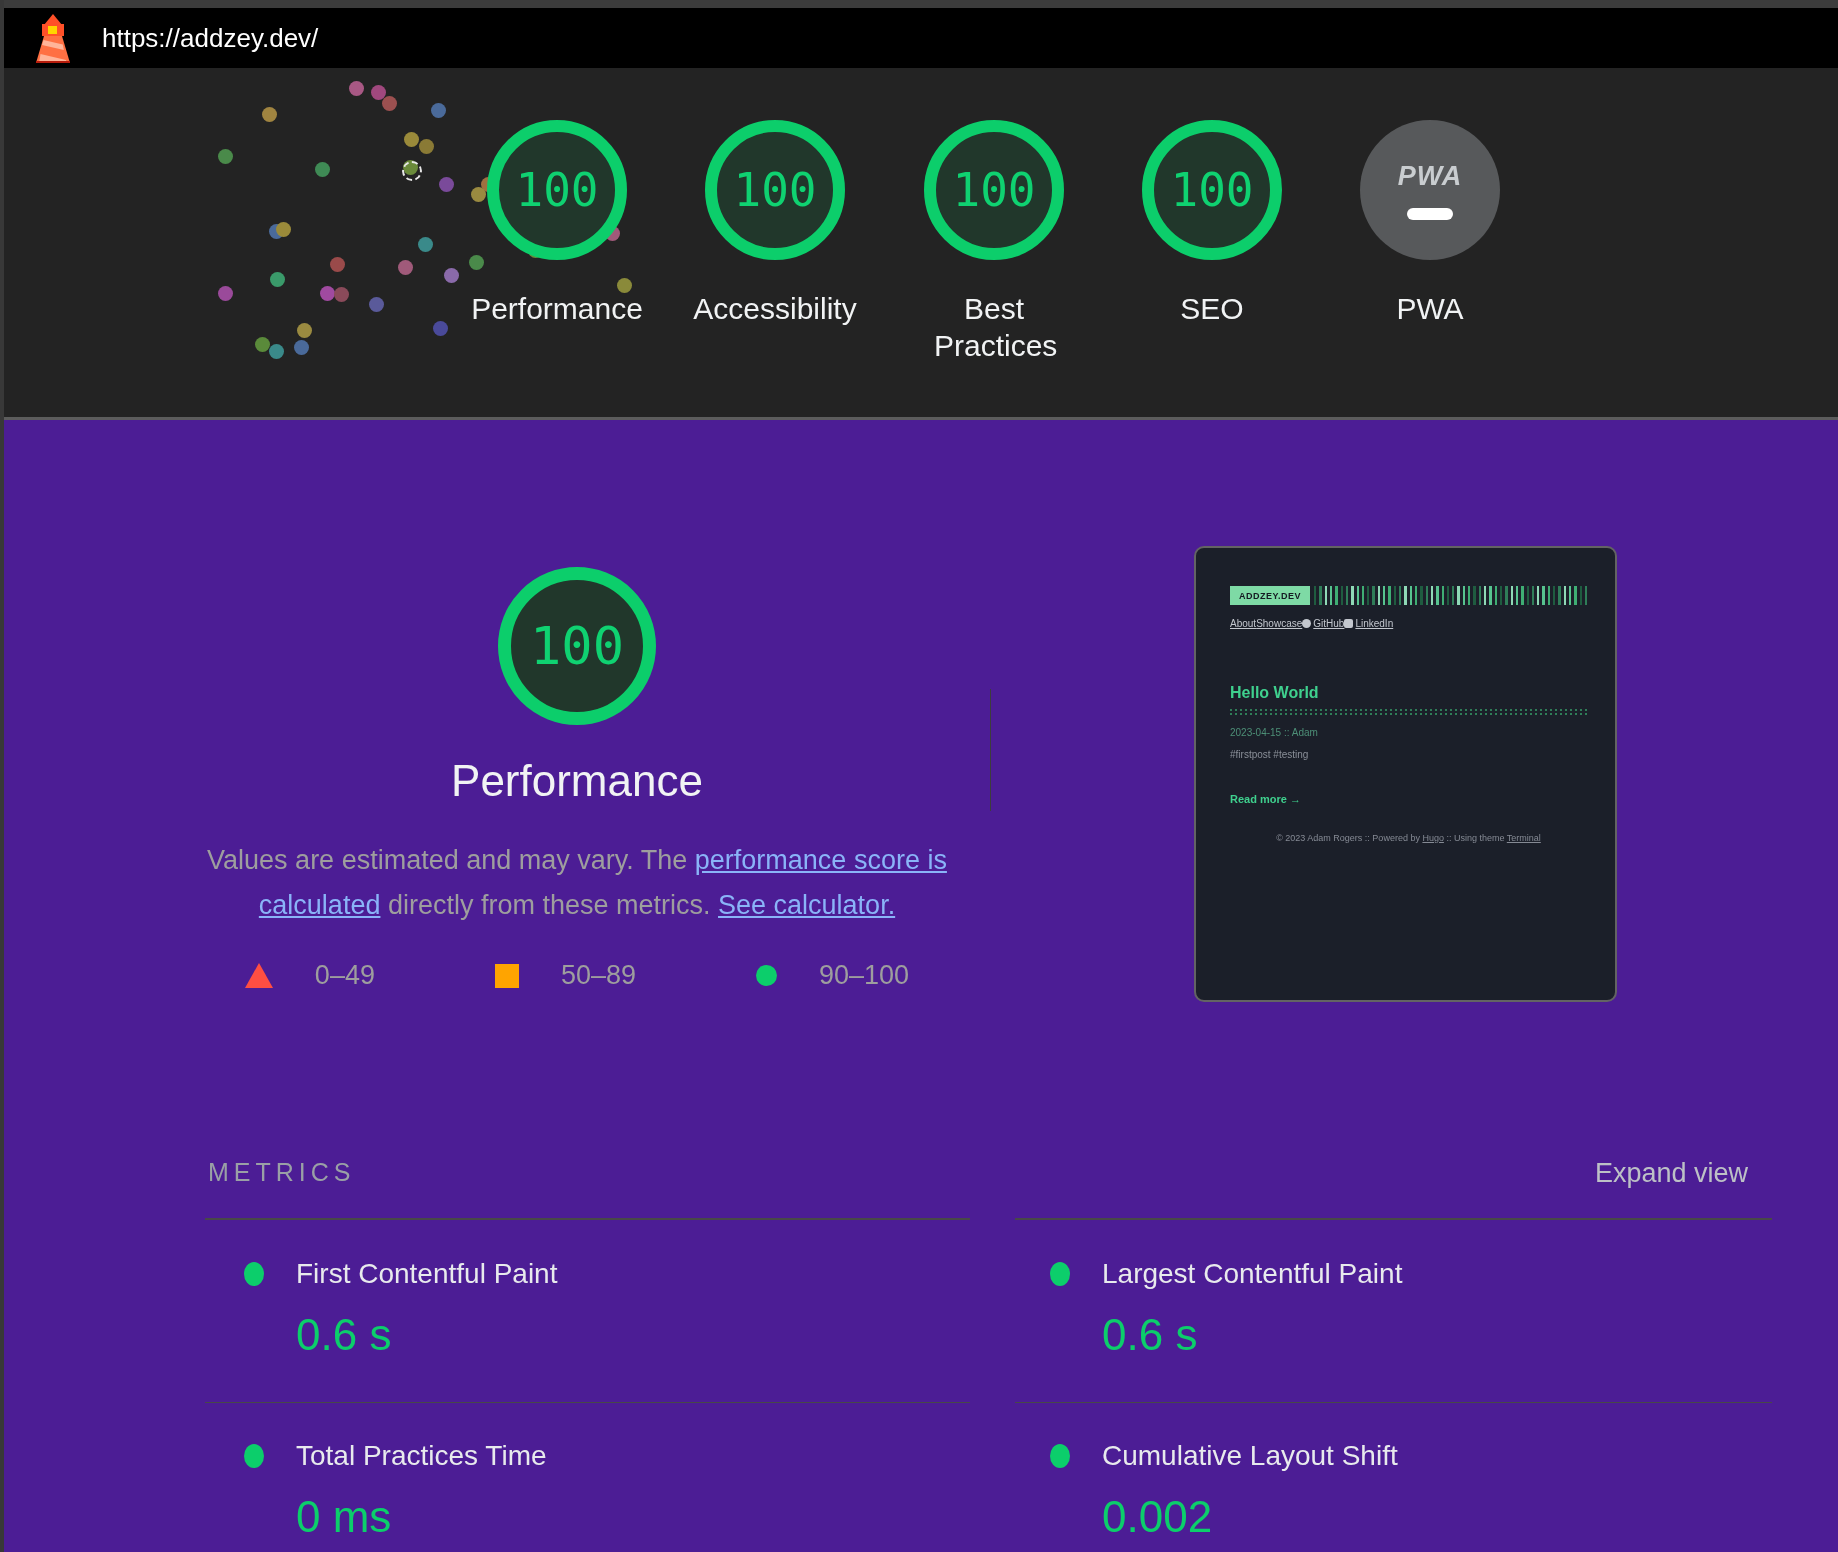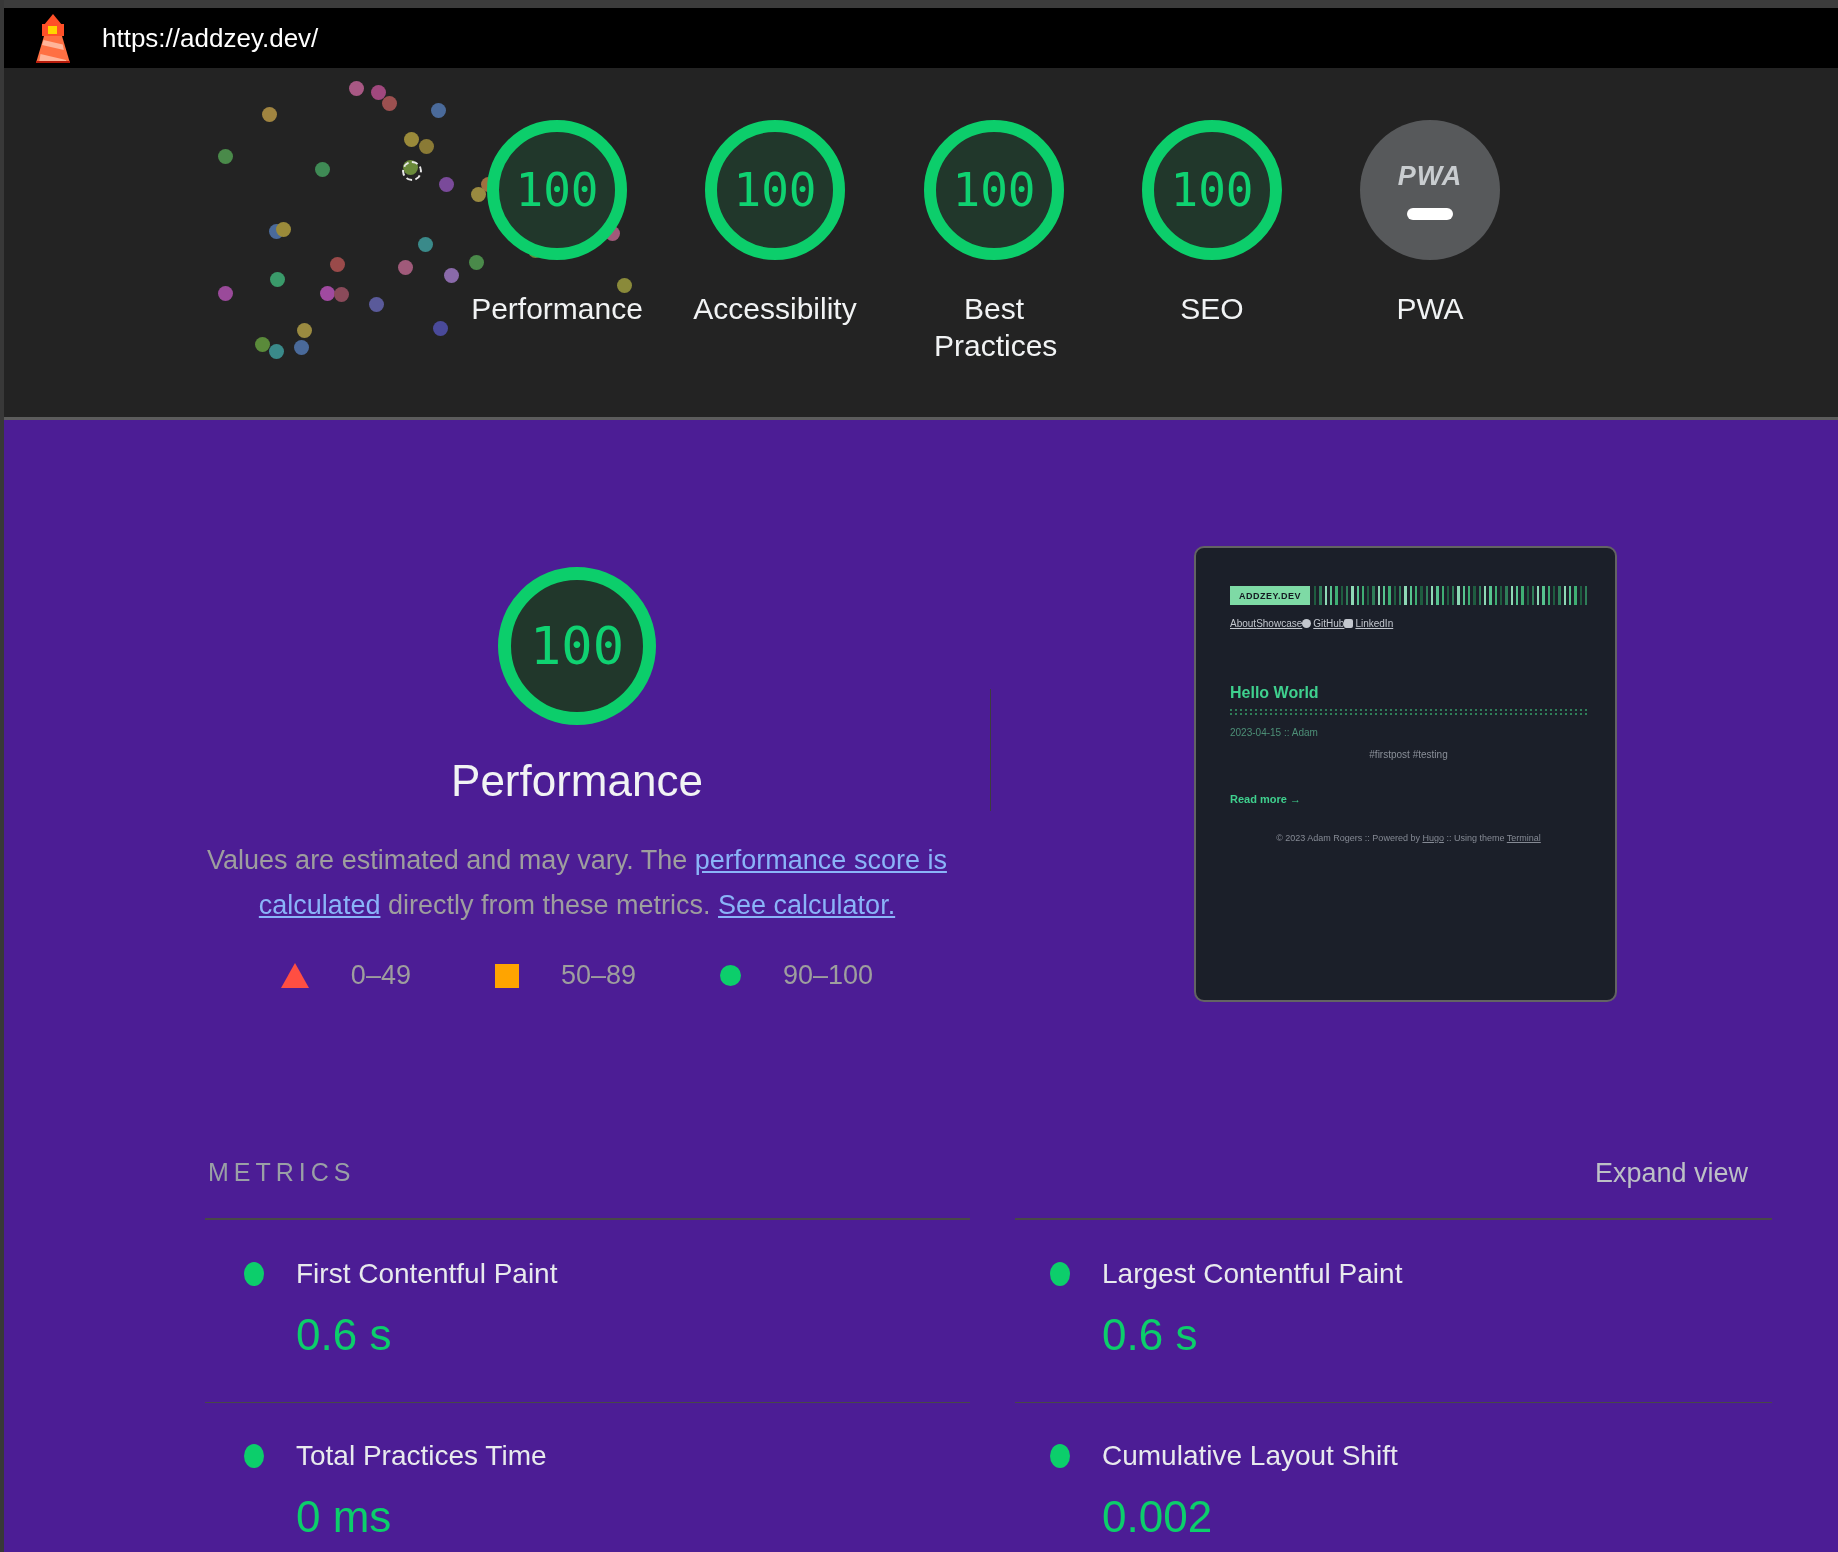--- a/index.html
+++ b/index.html
@@ -32,21 +32,21 @@
   .gauge-pwa { width:140px; height:140px; border-radius:50%; background:#57595b; margin:0 auto; display:flex; flex-direction:column; align-items:center; justify-content:center; }
   .pwa-word { color:#c9cdd0; font-size:27px; font-weight:bold; letter-spacing:1px; font-style:italic; }
   .pwa-dash { margin-top:16px; width:46px; height:12px; border-radius:6px; background:#ffffff; }
 
   
   .gauge-lg { position:absolute; left:498px; top:567px; width:158px; height:158px; border-radius:50%; border:13px solid #0cce6b; background:#21372b; display:flex; align-items:center; justify-content:center; }
   .gauge-lg .num { font-family:"DejaVu Sans Mono", monospace; font-size:52px; color:#0fd271; }
   #perf-title { position:absolute; left:277px; top:756px; width:600px; text-align:center; color:#f1f3f4; font-size:44px; }
   #disclaimer { position:absolute; left:197px; top:838px; width:760px; text-align:center; color:#9e9e9e; font-size:27px; line-height:45px; }
   #disclaimer a { color:#8ab4f8; text-decoration:underline; cursor:pointer; }
-  #legend { position:absolute; left:197px; top:960px; width:760px; display:flex; justify-content:center; gap:84px; align-items:flex-end; }
+  #legend { position:absolute; left:197px; top:960px; width:760px; display:flex; justify-content:center; gap:120px; align-items:flex-end; }
   .legend-item { display:flex; align-items:center; gap:42px; color:#9e9e9e; font-size:27px; }
   .shape-triangle { width:0; height:0; border-left:14px solid transparent; border-right:14px solid transparent; border-bottom:25px solid #ff4e42; }
   .shape-square { width:24px; height:24px; background:#ffa400; }
   .shape-circle { width:21px; height:21px; border-radius:50%; background:#0cce6b; }
 
   #vdivider { position:absolute; left:990px; top:689px; width:1px; height:122px; background:#3d3d3d; }
 
   
   #thumb { position:absolute; left:1194px; top:546px; width:423px; height:456px; border:2px solid #636363; border-radius:10px; background:#1b1f29; overflow:hidden; cursor:pointer; }
   #thumb-inner { position:absolute; left:34px; right:28px; top:38px; bottom:20px; font-family:Liberation Sans, sans-serif; }
@@ -57,21 +57,21 @@
   #thumb-nav { margin-top:13px; display:flex; font-size:10px; color:#c3c7ce; }
   #thumb-nav .navlink { text-decoration:underline; display:flex; align-items:center; gap:2px; }
   .mini-ico { width:9px; height:9px; background:#c3c7ce; display:inline-block; }
   .mini-ico.round { border-radius:50%; }
   .mini-ico.square { border-radius:2px; }
   #post-title { margin-top:55px; font-size:16px; font-weight:bold; color:#3fd08e; }
   #post-rule { margin-top:7px; height:6px;
     background-image:repeating-linear-gradient(90deg,#2f7d58 0 2px,transparent 2px 5px),repeating-linear-gradient(90deg,#2f7d58 0 2px,transparent 2px 5px);
     background-size:100% 2px; background-position:0 0,0 4px; background-repeat:no-repeat; }
   #post-meta { margin-top:12px; font-size:10px; color:#4d8f77; }
-  #post-tags { margin-top:11px; font-size:10px; color:#8a8f98;text-align:center; }
+  #post-tags { margin-top:11px; font-size:10px; color:#8a8f98; }
   #read-more { margin-top:33px; font-size:11px; font-weight:bold; color:#3fd08e; }
   #thumb-footer { position:absolute; left:0; right:0; top:247px; text-align:center; font-size:9px; color:#858a94; }
   #thumb-footer span.u { text-decoration:underline; }
 
   
   #metrics-heading { position:absolute; left:208px; top:1158px; color:#9aa0a6; font-size:25px; letter-spacing:5px; }
   #expand-view { position:absolute; right:90px; top:1158px; color:#bdc1c6; font-size:27px; cursor:pointer; }
   .hdiv { position:absolute; height:2px; background:#484848; }
   .metric { position:absolute; }
   .metric-dot { position:absolute; width:20px; height:24px; border-radius:50%; background:#0cce6b; }

